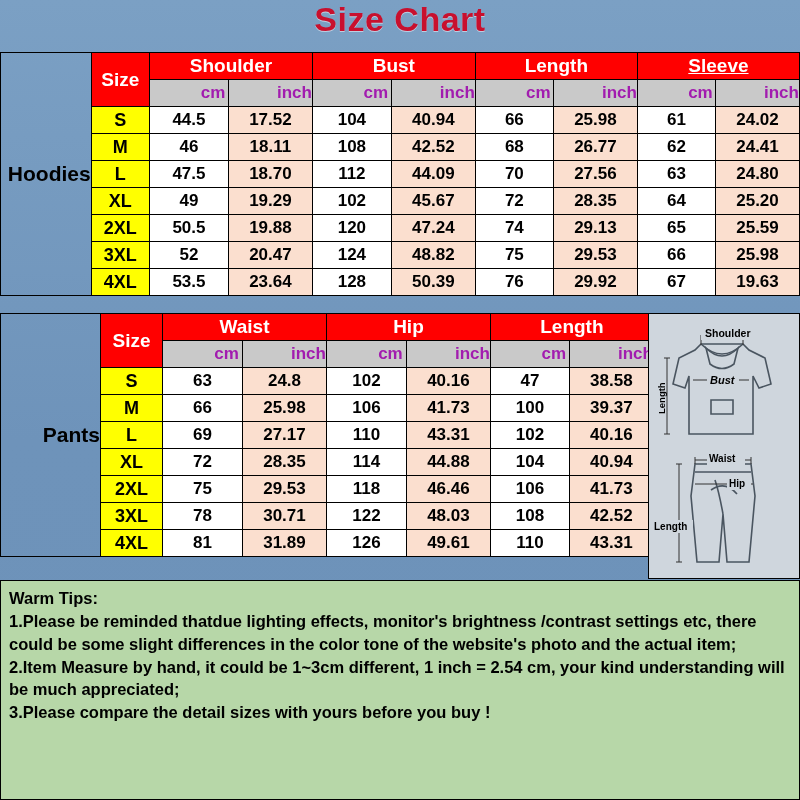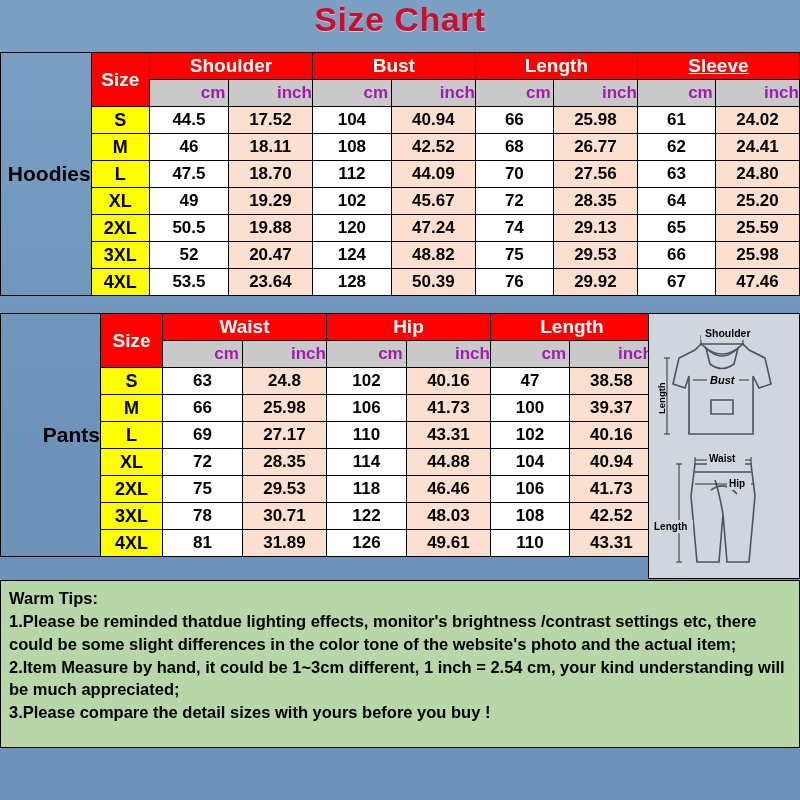--- a/index.html
+++ b/index.html
@@ -62,21 +62,21 @@
     border:1px solid #000;
     background:#cfd6dd;
     box-sizing:border-box;
     overflow:hidden;
   }
   .img-panel svg{display:block;}
 
   .tips{
     position:absolute;
     left:0;top:580px;
-    width:800px;height:168px;
+    width:800px;height:220px;
     background:#b7d7a8;
     border:1px solid #000;
     box-sizing:border-box;
     padding:6px 8px 0 8px;
     font-size:16.5px;
     font-weight:bold;
     color:#000;
     line-height:1.35;
   }
   .tips p{margin:0 0 1px 0;}
@@ -178,21 +178,21 @@
       </tr>
       <tr>
         <td class="size-cell">4XL</td>
         <td class="cm-cell">53.5</td>
         <td class="inch-cell">23.64</td>
         <td class="cm-cell">128</td>
         <td class="inch-cell">50.39</td>
         <td class="cm-cell">76</td>
         <td class="inch-cell">29.92</td>
         <td class="cm-cell">67</td>
-        <td class="inch-cell">47.46</td>
+        <td class="inch-cell">19.63</td>
       </tr>
     </tbody>
       </table>
   </div>
 
   <div class="block" id="pants-block">
     <table>
       <tbody>
           <tr>
         <td class="cat-cell" rowspan="9" style="width:100px;">Pants</td>

